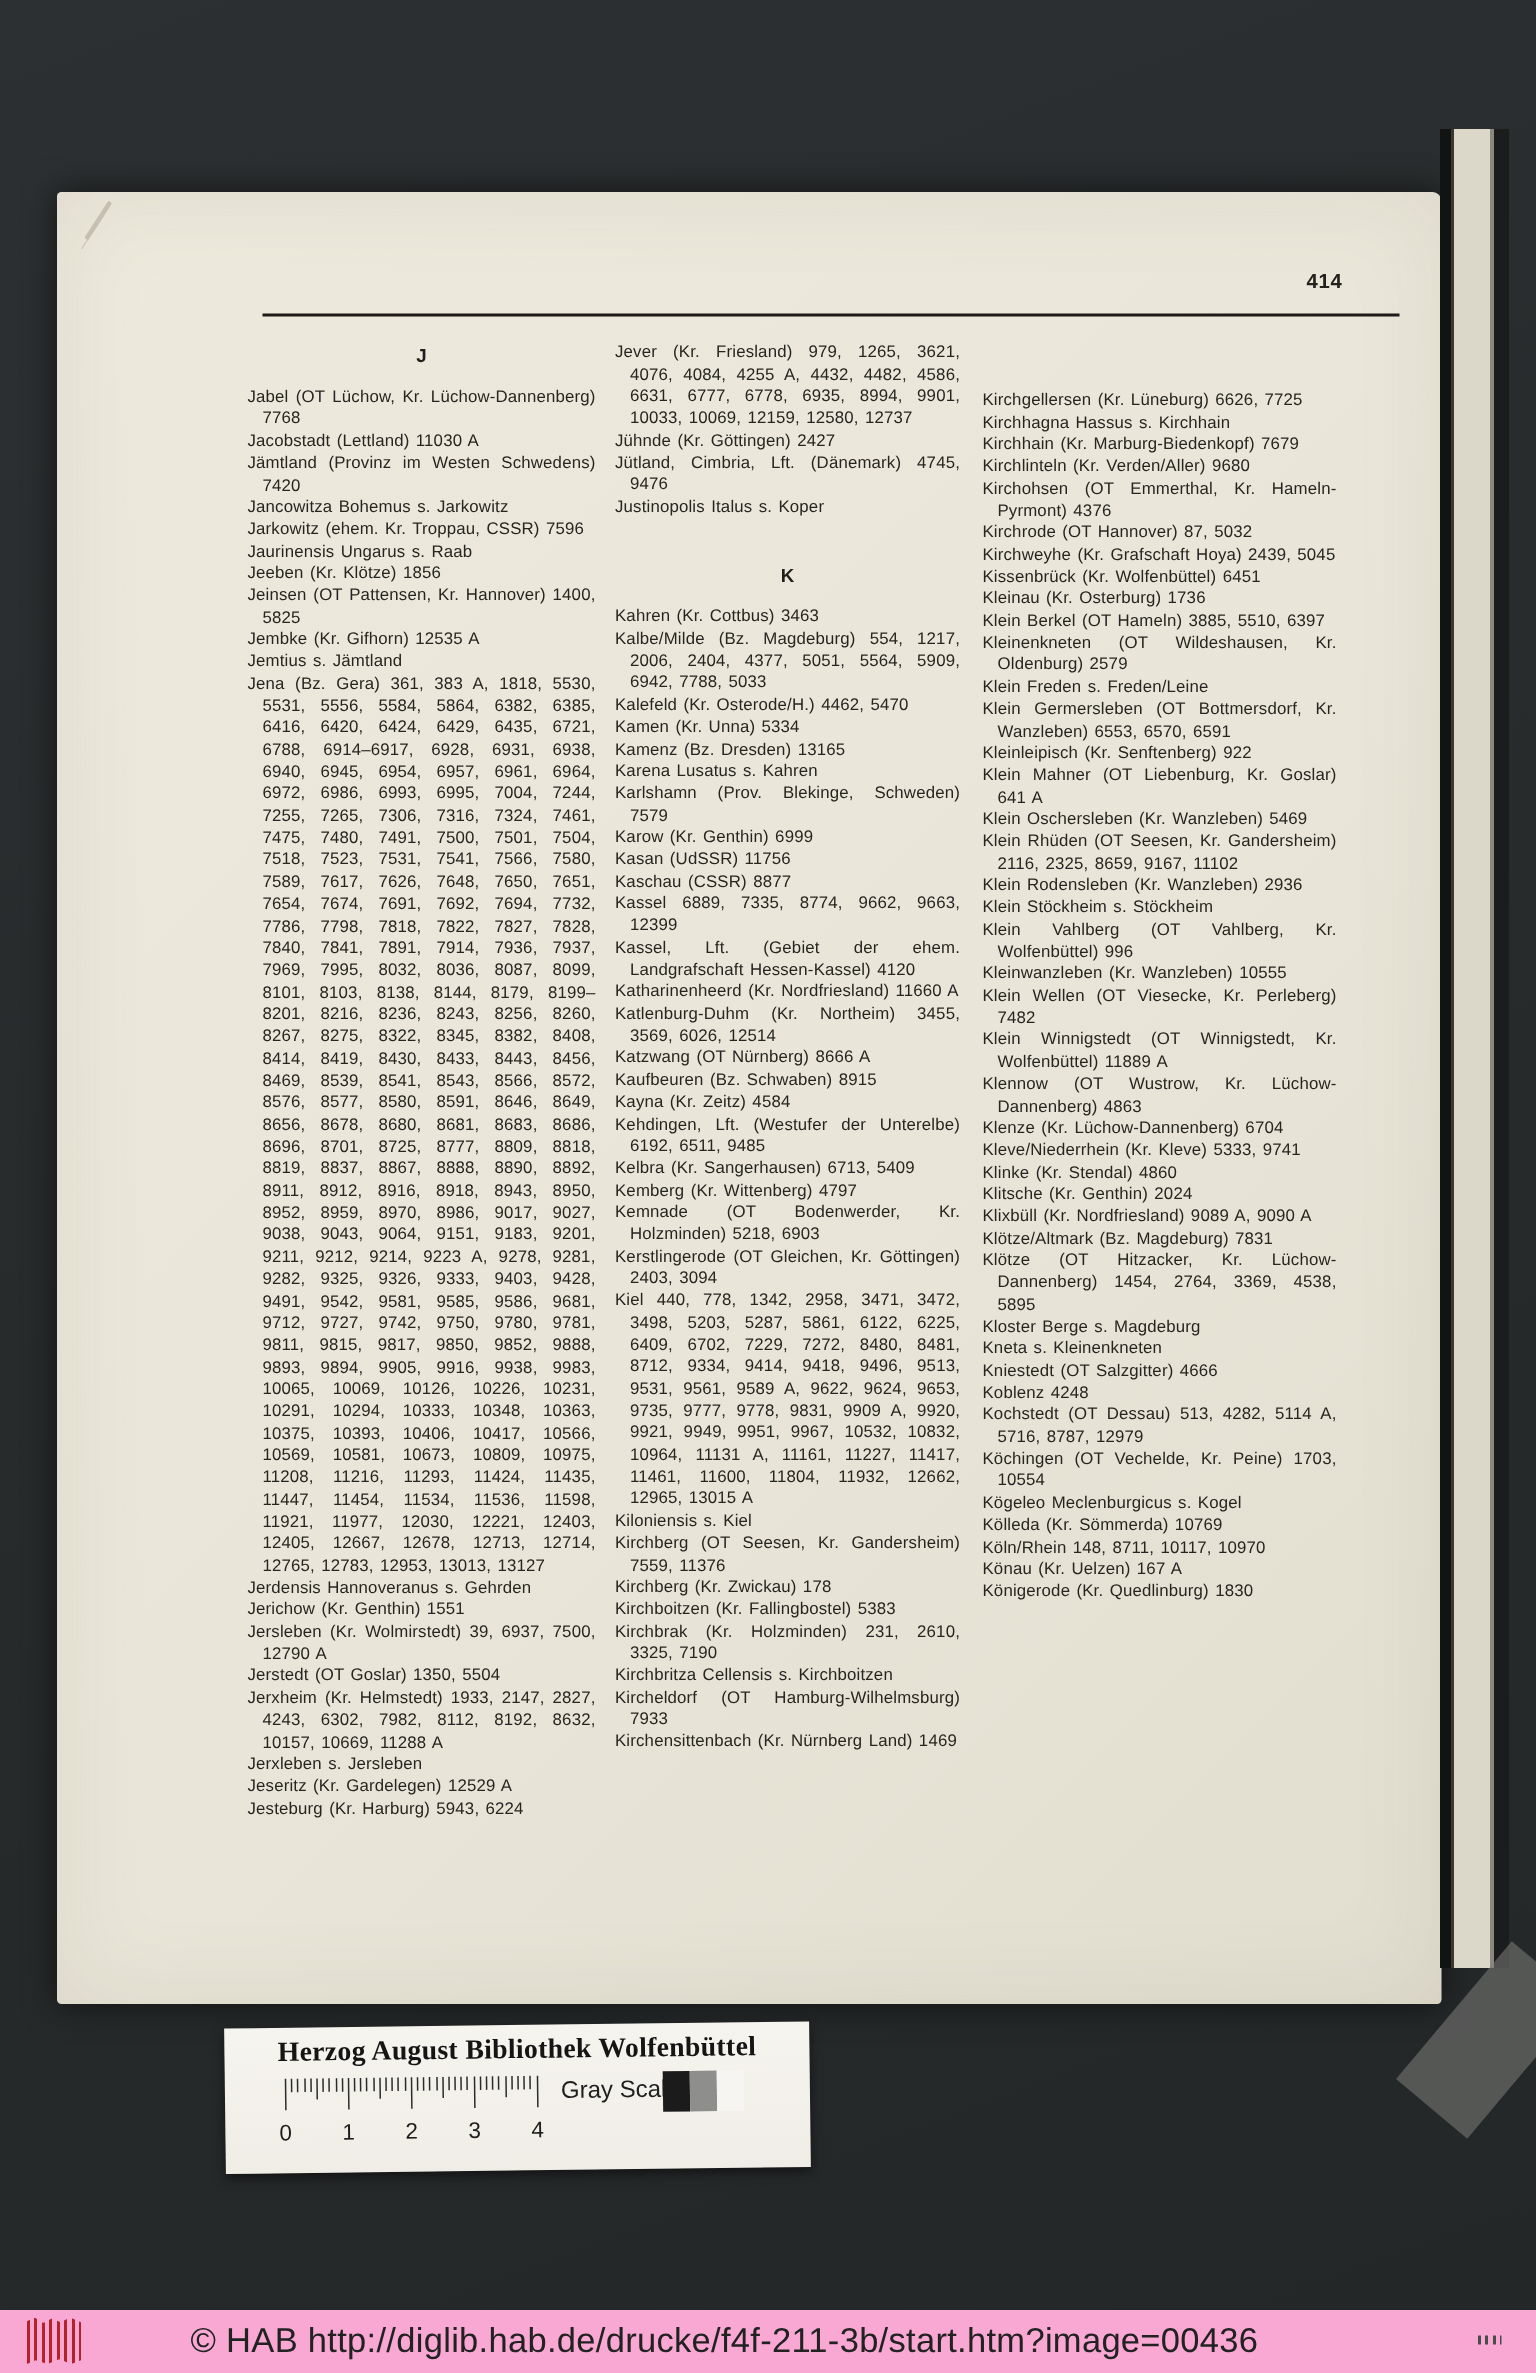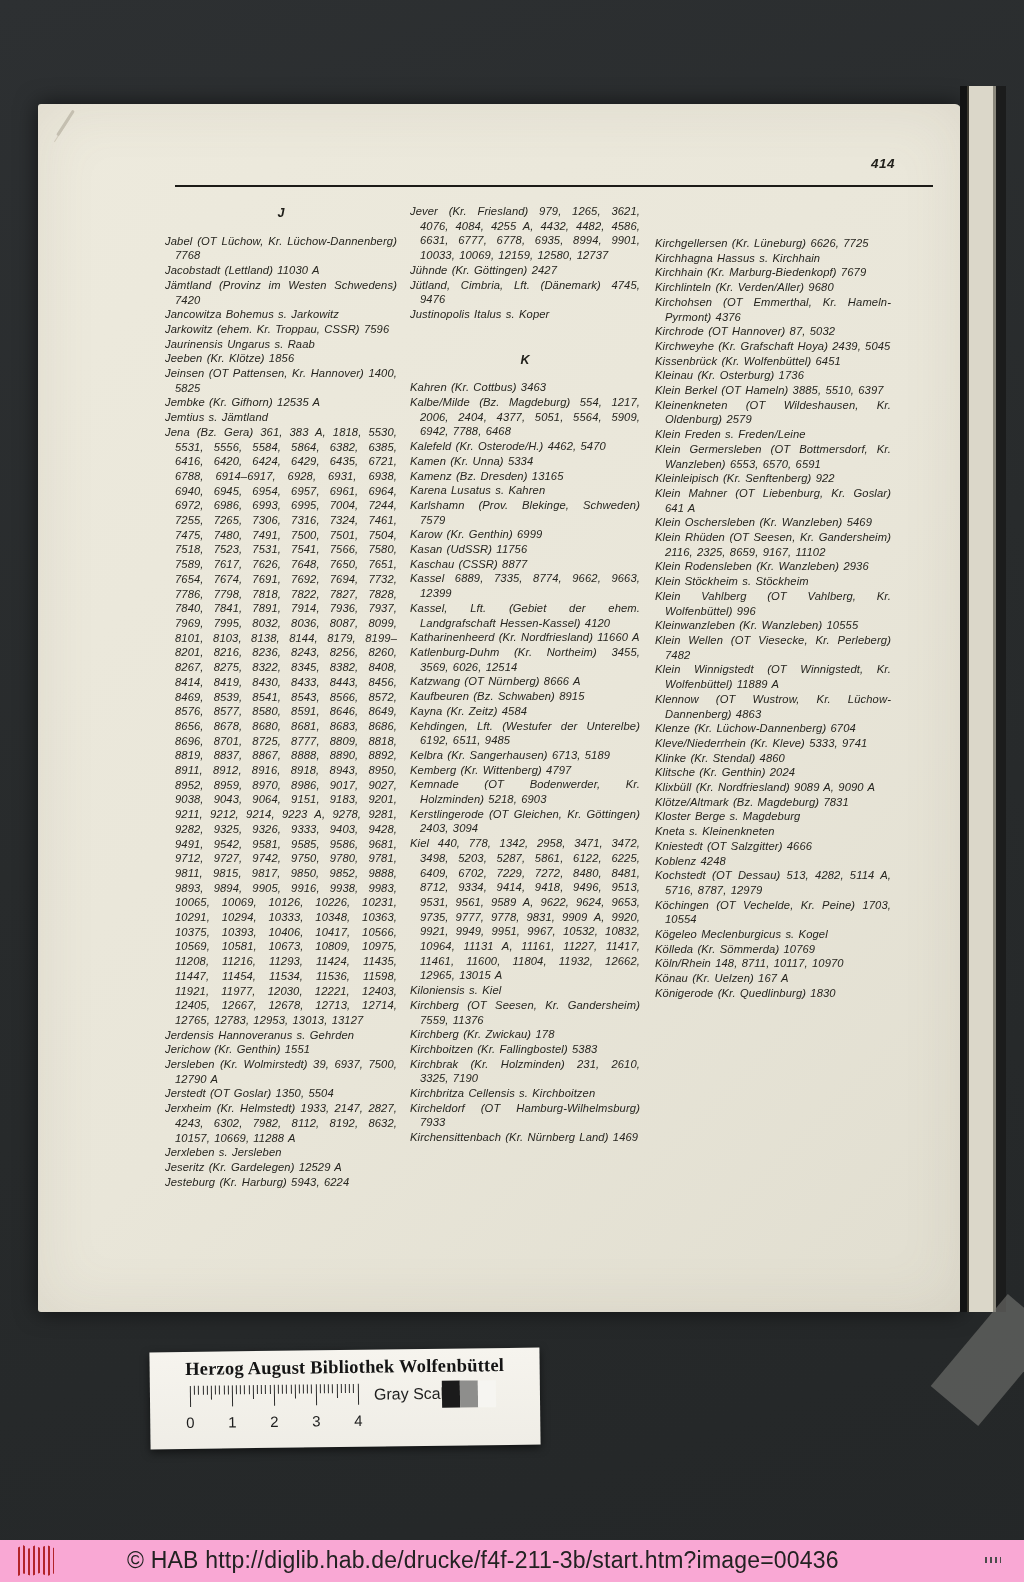--- a/index.html
+++ b/index.html
@@ -3,25 +3,24 @@
 <meta charset="utf-8">
 <style>
   html,body{margin:0;padding:0;}
   body{
     width:1024px;height:1582px;position:relative;overflow:hidden;
     background:linear-gradient(160deg,#2d3032 0%,#282b2c 45%,#242728 100%);
     font-family:"Liberation Sans","DejaVu Sans",sans-serif;
   }
   
   .scan-page{
-    position:absolute;left:38px;top:104px;width:923px;height:1208px;
+    position:absolute;left:38px;top:128px;width:923px;height:1208px;
     background:linear-gradient(135deg,#edeadd 0%,#e9e6d9 55%,#e1ded0 100%);
     box-shadow:0 0 22px rgba(0,0,0,.6), inset 0 0 60px rgba(120,110,90,.12);
     border-radius:3px 6px 3px 3px;
-    font-style:italic;
   }
   .pen-mark{position:absolute;left:26px;top:4px;width:3px;height:30px;
     background:#c4bfb0;transform:rotate(33deg);border-radius:2px;box-shadow:1px 8px 0 -1px #cfcaba;}
   .page-number{position:absolute;right:66px;top:52px;font-size:13.5px;font-weight:bold;
     color:#23221d;letter-spacing:.5px;}
   .head-rule{position:absolute;left:137px;right:28px;top:81px;height:2px;background:#1c1b17;}
   .columns{position:absolute;left:127px;top:100px;display:flex;}
   .col{width:232px;margin-right:13px;color:#26251f;font-size:11.2px;line-height:14.7px;
     letter-spacing:.12px;}
   .col:nth-child(2){width:230px;margin-right:15px;}
@@ -87,38 +86,38 @@
         <div class="entry">Jeseritz (Kr. Gardelegen) 12529 A</div>
         <div class="entry">Jesteburg (Kr. Harburg) 5943, 6224</div>
       </div>
     <div class="col">
         <div class="entry">Jever (Kr. Friesland) 979, 1265, 3621, 4076, 4084, 4255 A, 4432, 4482, 4586, 6631, 6777, 6778, 6935, 8994, 9901, 10033, 10069, 12159, 12580, 12737</div>
         <div class="entry">Jühnde (Kr. Göttingen) 2427</div>
         <div class="entry">Jütland, Cimbria, Lft. (Dänemark) 4745, 9476</div>
         <div class="entry">Justinopolis Italus s. Koper</div>
         <div class="col-heading">K</div>
         <div class="entry">Kahren (Kr. Cottbus) 3463</div>
-        <div class="entry">Kalbe/Milde (Bz. Magdeburg) 554, 1217, 2006, 2404, 4377, 5051, 5564, 5909, 6942, 7788, 6468</div>
+        <div class="entry">Kalbe/Milde (Bz. Magdeburg) 554, 1217, 2006, 2404, 4377, 5051, 5564, 5909, 6942, 7788, 5033</div>
         <div class="entry">Kalefeld (Kr. Osterode/H.) 4462, 5470</div>
         <div class="entry">Kamen (Kr. Unna) 5334</div>
         <div class="entry">Kamenz (Bz. Dresden) 13165</div>
         <div class="entry">Karena Lusatus s. Kahren</div>
         <div class="entry">Karlshamn (Prov. Blekinge, Schweden) 7579</div>
         <div class="entry">Karow (Kr. Genthin) 6999</div>
         <div class="entry">Kasan (UdSSR) 11756</div>
         <div class="entry">Kaschau (CSSR) 8877</div>
         <div class="entry">Kassel 6889, 7335, 8774, 9662, 9663, 12399</div>
         <div class="entry">Kassel, Lft. (Gebiet der ehem. Landgrafschaft Hessen-Kassel) 4120</div>
         <div class="entry">Katharinenheerd (Kr. Nordfriesland) 11660 A</div>
         <div class="entry">Katlenburg-Duhm (Kr. Northeim) 3455, 3569, 6026, 12514</div>
         <div class="entry">Katzwang (OT Nürnberg) 8666 A</div>
         <div class="entry">Kaufbeuren (Bz. Schwaben) 8915</div>
         <div class="entry">Kayna (Kr. Zeitz) 4584</div>
         <div class="entry">Kehdingen, Lft. (Westufer der Unterelbe) 6192, 6511, 9485</div>
-        <div class="entry">Kelbra (Kr. Sangerhausen) 6713, 5189</div>
+        <div class="entry">Kelbra (Kr. Sangerhausen) 6713, 5409</div>
         <div class="entry">Kemberg (Kr. Wittenberg) 4797</div>
         <div class="entry">Kemnade (OT Bodenwerder, Kr. Holzminden) 5218, 6903</div>
         <div class="entry">Kerstlingerode (OT Gleichen, Kr. Göttingen) 2403, 3094</div>
         <div class="entry">Kiel 440, 778, 1342, 2958, 3471, 3472, 3498, 5203, 5287, 5861, 6122, 6225, 6409, 6702, 7229, 7272, 8480, 8481, 8712, 9334, 9414, 9418, 9496, 9513, 9531, 9561, 9589 A, 9622, 9624, 9653, 9735, 9777, 9778, 9831, 9909 A, 9920, 9921, 9949, 9951, 9967, 10532, 10832, 10964, 11131 A, 11161, 11227, 11417, 11461, 11600, 11804, 11932, 12662, 12965, 13015 A</div>
         <div class="entry">Kiloniensis s. Kiel</div>
         <div class="entry">Kirchberg (OT Seesen, Kr. Gandersheim) 7559, 11376</div>
         <div class="entry">Kirchberg (Kr. Zwickau) 178</div>
         <div class="entry">Kirchboitzen (Kr. Fallingbostel) 5383</div>
         <div class="entry">Kirchbrak (Kr. Holzminden) 231, 2610, 3325, 7190</div>
         <div class="entry">Kirchbritza Cellensis s. Kirchboitzen</div>
@@ -149,20 +148,21 @@
         <div class="entry">Kleinwanzleben (Kr. Wanzleben) 10555</div>
         <div class="entry">Klein Wellen (OT Viesecke, Kr. Perleberg) 7482</div>
         <div class="entry">Klein Winnigstedt (OT Winnigstedt, Kr. Wolfenbüttel) 11889 A</div>
         <div class="entry">Klennow (OT Wustrow, Kr. Lüchow-Dannenberg) 4863</div>
         <div class="entry">Klenze (Kr. Lüchow-Dannenberg) 6704</div>
         <div class="entry">Kleve/Niederrhein (Kr. Kleve) 5333, 9741</div>
         <div class="entry">Klinke (Kr. Stendal) 4860</div>
         <div class="entry">Klitsche (Kr. Genthin) 2024</div>
         <div class="entry">Klixbüll (Kr. Nordfriesland) 9089 A, 9090 A</div>
         <div class="entry">Klötze/Altmark (Bz. Magdeburg) 7831</div>
+        <div class="entry">Klötze (OT Hitzacker, Kr. Lüchow-Dannenberg) 1454, 2764, 3369, 4538, 5895</div>
         <div class="entry">Kloster Berge s. Magdeburg</div>
         <div class="entry">Kneta s. Kleinenkneten</div>
         <div class="entry">Kniestedt (OT Salzgitter) 4666</div>
         <div class="entry">Koblenz 4248</div>
         <div class="entry">Kochstedt (OT Dessau) 513, 4282, 5114 A, 5716, 8787, 12979</div>
         <div class="entry">Köchingen (OT Vechelde, Kr. Peine) 1703, 10554</div>
         <div class="entry">Kögeleo Meclenburgicus s. Kogel</div>
         <div class="entry">Kölleda (Kr. Sömmerda) 10769</div>
         <div class="entry">Köln/Rhein 148, 8711, 10117, 10970</div>
         <div class="entry">Könau (Kr. Uelzen) 167 A</div>

